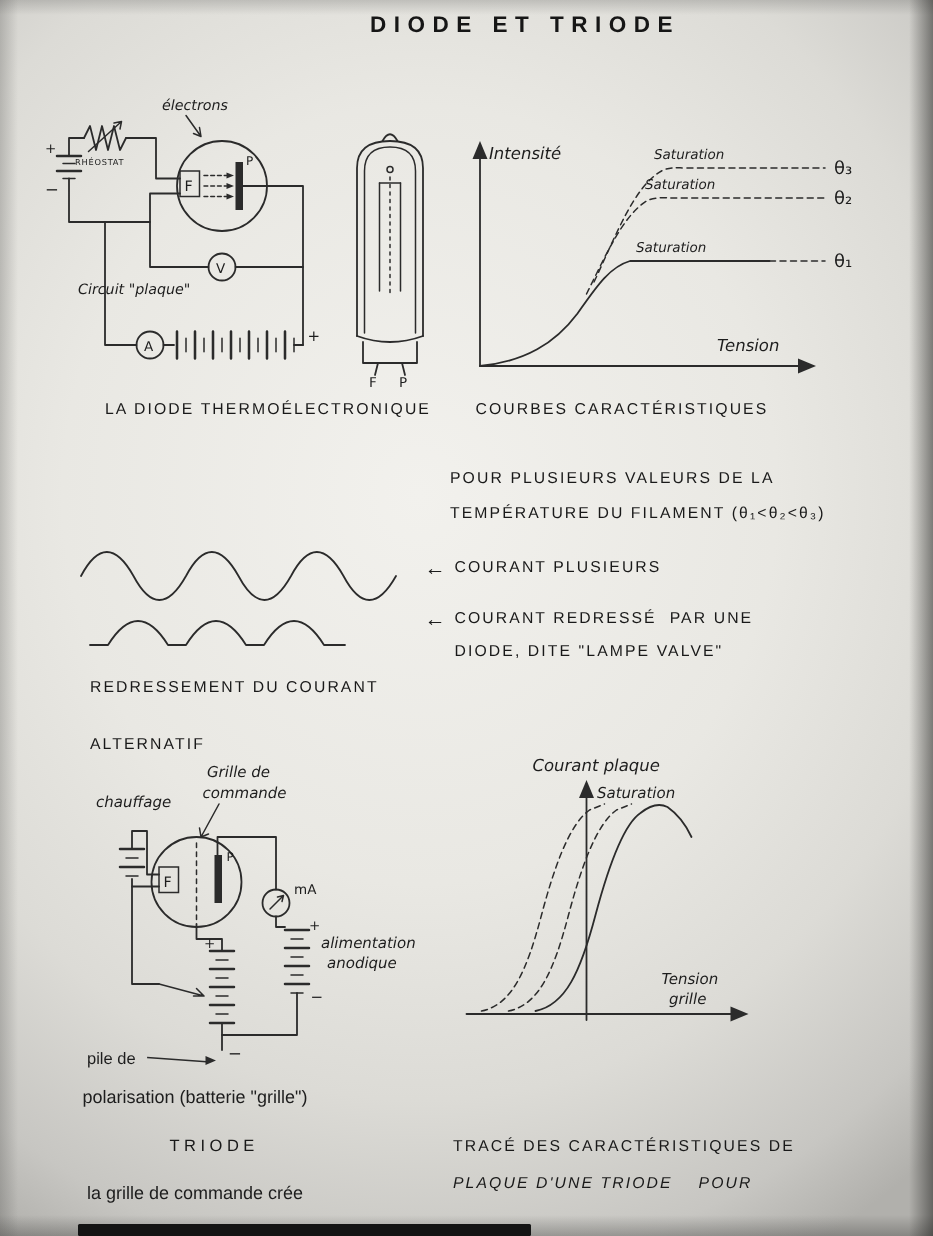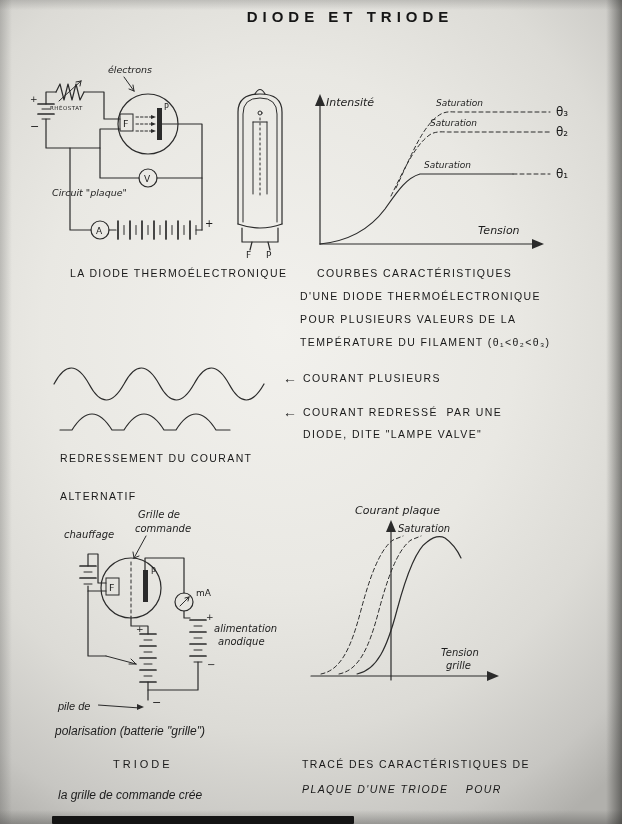--- a/index.html
+++ b/index.html
@@ -8,21 +8,21 @@
     background:
       linear-gradient(to right, rgba(80,80,78,0.28) 0, rgba(80,80,78,0) 12px),
       linear-gradient(to left, rgba(25,25,23,0.5) 0, rgba(25,25,23,0) 16px),
       linear-gradient(to bottom, rgba(100,100,98,0.28) 0, rgba(100,100,98,0) 10px),
       linear-gradient(to top, rgba(55,55,53,0.35) 0, rgba(55,55,53,0) 14px),
       radial-gradient(ellipse 85% 70% at 45% 40%, #f2f1ed 0%, #e9e8e3 45%, #dcdbd6 70%, #c7c6c2 90%, #b1b0ac 100%);
   }
   .title{position:absolute;left:222px;top:8px;width:256px;text-align:center;
     font-size:15px;font-weight:600;letter-spacing:5px;color:#161616;white-space:pre;}
   .cap{position:absolute;font-size:10.5px;letter-spacing:1.4px;white-space:pre;color:#191919;}
-  .hand{position:absolute;font-style:italic;color:#1d1d1d;}
+  .hand{position:absolute;color:#1d1d1d;}
   .arrL{position:absolute;font-size:14px;color:#1d1d1d;}
   .arrL::before{content:"\2190";}
   .harrow{position:absolute;width:46px;height:8px;}
   .harrow::before{content:"";position:absolute;left:0;top:4px;width:42px;height:1.3px;background:#2b2b2b;transform:rotate(4deg);}
   .harrow::after{content:"";position:absolute;right:0;top:2px;border-left:7px solid #2b2b2b;border-top:3px solid transparent;border-bottom:3px solid transparent;}
   .blackstrip{position:absolute;left:52px;top:816px;width:302px;height:8px;background:#141414;border-radius:1px;}
   svg{position:absolute;overflow:visible;}
   svg text{font-family:"DejaVu Sans",sans-serif;fill:#1d1d1d;}
   .hw{font-style:italic;}
   .s{stroke:#2b2b2b;fill:none;stroke-width:1.2;stroke-linecap:round;stroke-linejoin:round;}
@@ -123,21 +123,20 @@
     <text class="hw" font-size="9" x="138" y="24">Saturation</text>
     <text class="hw" font-size="9" x="132" y="44">Saturation</text>
     <text class="hw" font-size="9" x="126" y="86">Saturation</text>
     <text font-size="12" x="258" y="34">θ₃</text>
     <text font-size="12" x="258" y="54">θ₂</text>
     <text font-size="12" x="258" y="96">θ₁</text>
   </svg>
 
   <div class="cap" style="left:34px;top:267px;margin-left:36px;">LA DIODE THERMOÉLECTRONIQUE</div>
   <div class="cap" style="left:317px;top:267px;">COURBES CARACTÉRISTIQUES</div>
-  <div class="cap" style="left:300px;top:290px;">D'UNE DIODE THERMOÉLECTRONIQUE</div>
   <div class="cap" style="left:300px;top:313px;">POUR PLUSIEURS VALEURS DE LA</div>
   <div class="cap" style="left:300px;top:336px;">TEMPÉRATURE DU FILAMENT (θ₁&lt;θ₂&lt;θ₃)</div>
 
   <svg style="left:52px;top:350px;" width="230" height="92" viewBox="0 0 230 92">
     <path class="s" d="M2,34 Q19,2 37,34 Q54,66 72,34 Q89,2 107,34 Q124,66 142,34 Q159,2 177,34 Q194,66 212,34"></path>
     <path class="s" d="M8,80 L20,80 Q40,48 60,80 L72,80 Q92,48 112,80 L124,80 Q144,48 164,80 L178,80"></path>
   </svg>
   <span class="arrL" style="left:283px;top:370px;"></span>
   <div class="cap" style="left:303px;top:372px;">COURANT PLUSIEURS</div>
   <span class="arrL" style="left:283px;top:404px;"></span>

